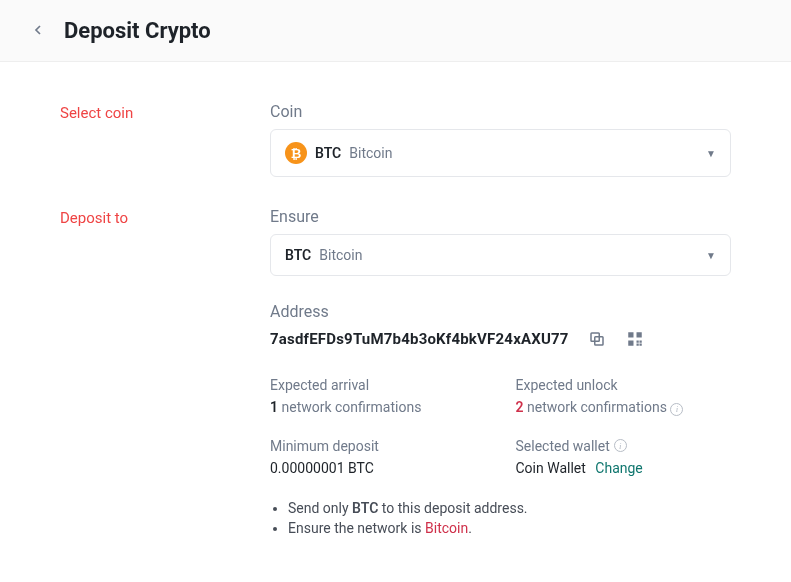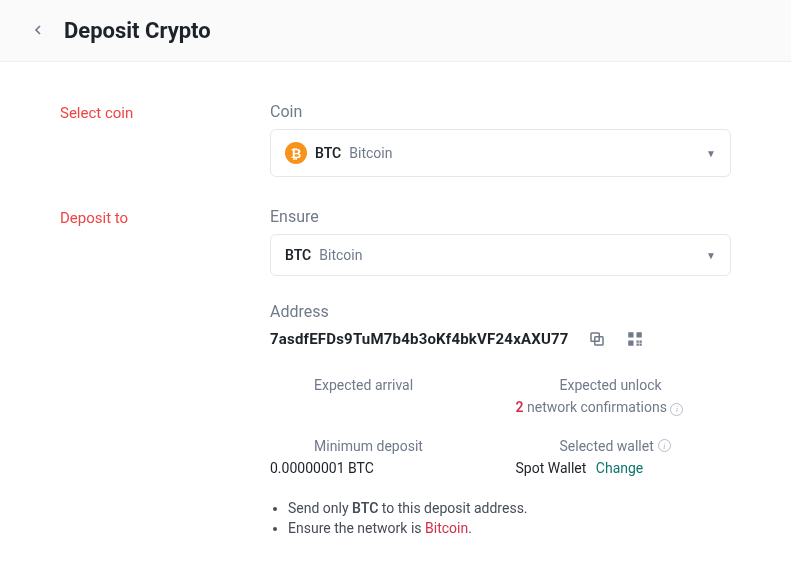--- a/index.html
+++ b/index.html
@@ -113,21 +113,20 @@
       column-gap: 30px;
       margin-bottom: 24px;
     }
     .info-label {
       font-size: 14px;
       color: #707a8a;
       margin-bottom: 6px;
       display: flex;
       align-items: center;
       gap: 4px;
-      margin-left: 44px;
     }
     .info-value {
       font-size: 14px;
       color: #1e2329;
     }
     .info-value .num {
       font-weight: 600;
     }
     .info-value .num.red {
       color: #cf304a;
@@ -228,40 +227,44 @@
               <rect x="18" y="18" width="3" height="3"></rect>
               <rect x="14" y="18" width="3" height="3"></rect>
               <rect x="18" y="14" width="3" height="3"></rect>
             </svg>
         </div>
       </div>
 
       <div class="info-grid">
         <div>
           <div class="info-label">Expected arrival</div>
+          <div class="info-value">
+            <span class="num">1</span>
+            <span class="suffix">network confirmations</span>
+          </div>
         </div>
         <div>
           <div class="info-label">Expected unlock</div>
           <div class="info-value">
             <span class="num red">2</span>
             <span class="suffix">network confirmations</span>
             <span class="info-icon">i</span>
           </div>
         </div>
         <div>
           <div class="info-label">Minimum deposit</div>
           <div class="info-value">0.00000001 BTC</div>
         </div>
         <div>
           <div class="info-label">
             <span>Selected wallet</span>
             <span class="info-icon">i</span>
           </div>
           <div class="info-value">
-            <span>Spot Wallet</span>
+            <span>Coin Wallet</span>
             <span class="change-link">Change</span>
           </div>
         </div>
       </div>
 
       <ul class="notes">
         <li>
           <span>Send only </span><span class="strong">BTC</span><span> to this deposit address.</span>
         </li>
         <li>

